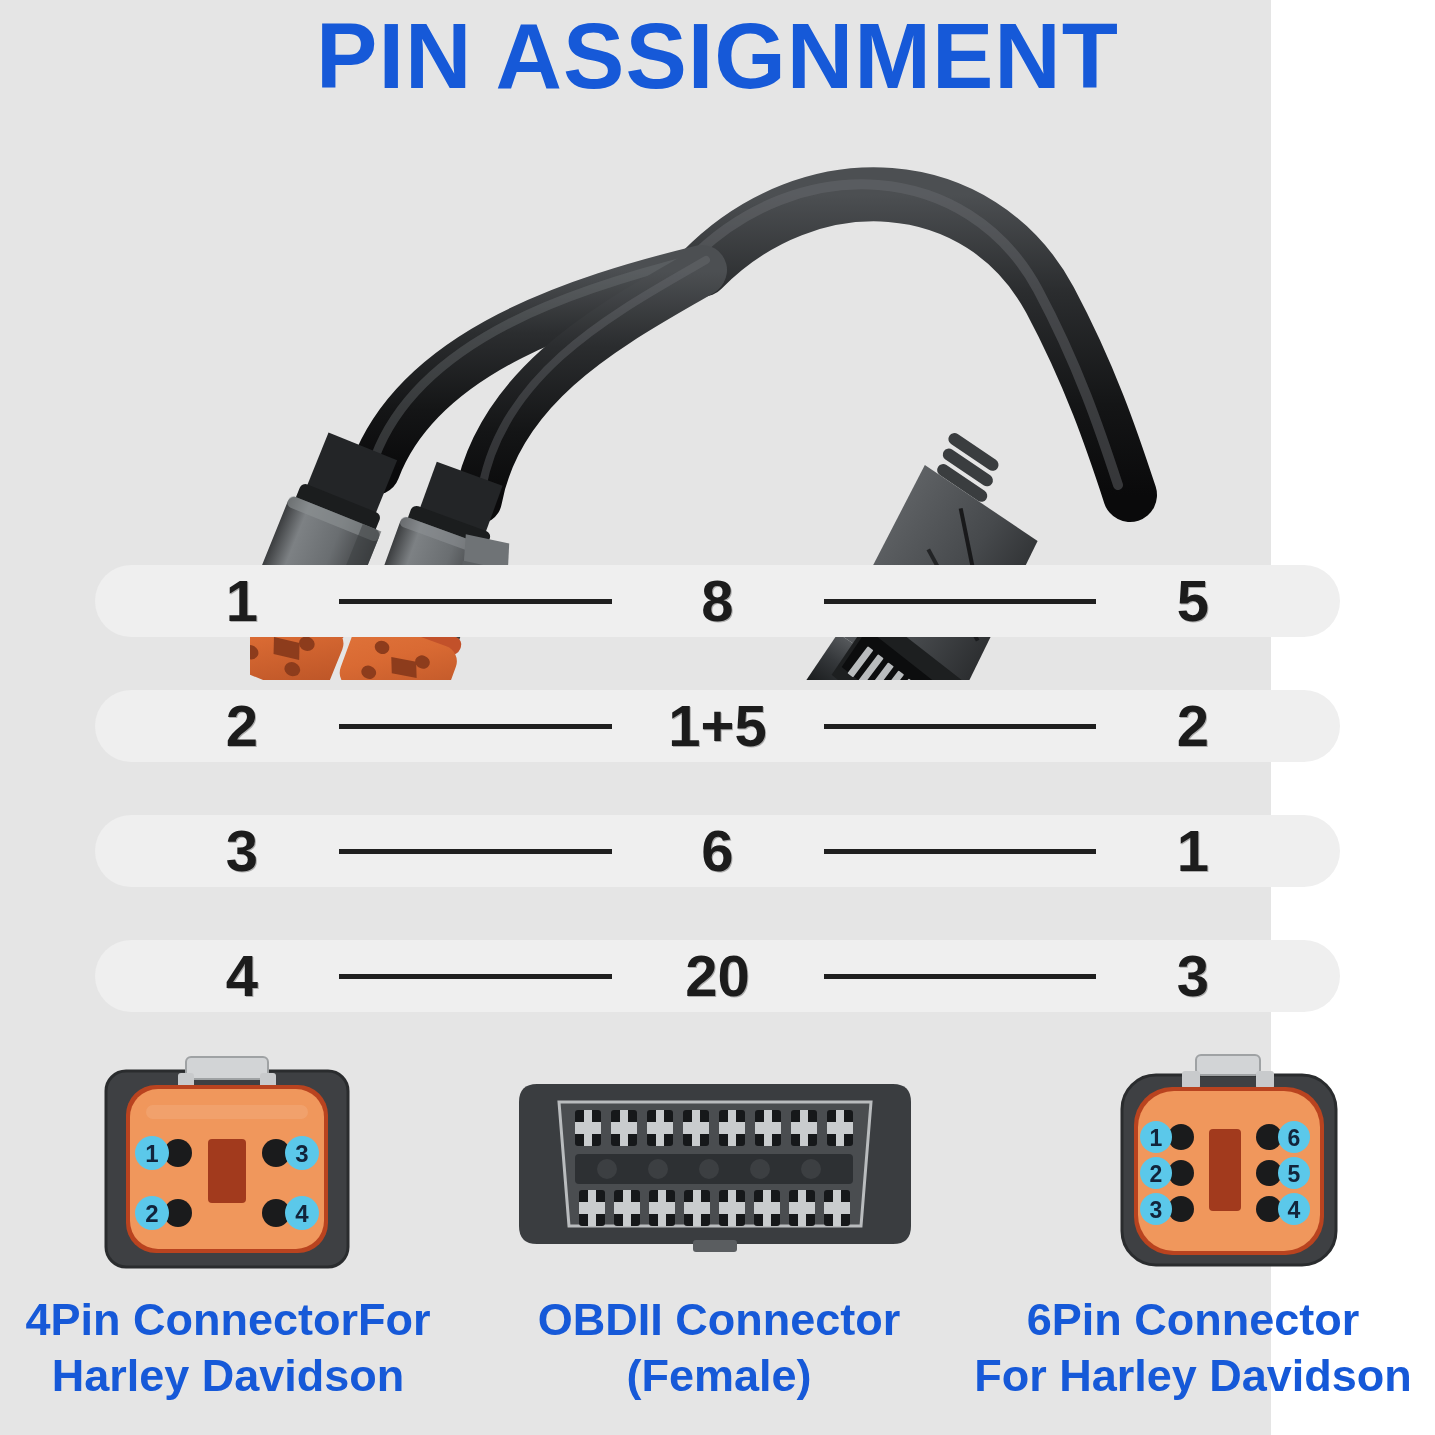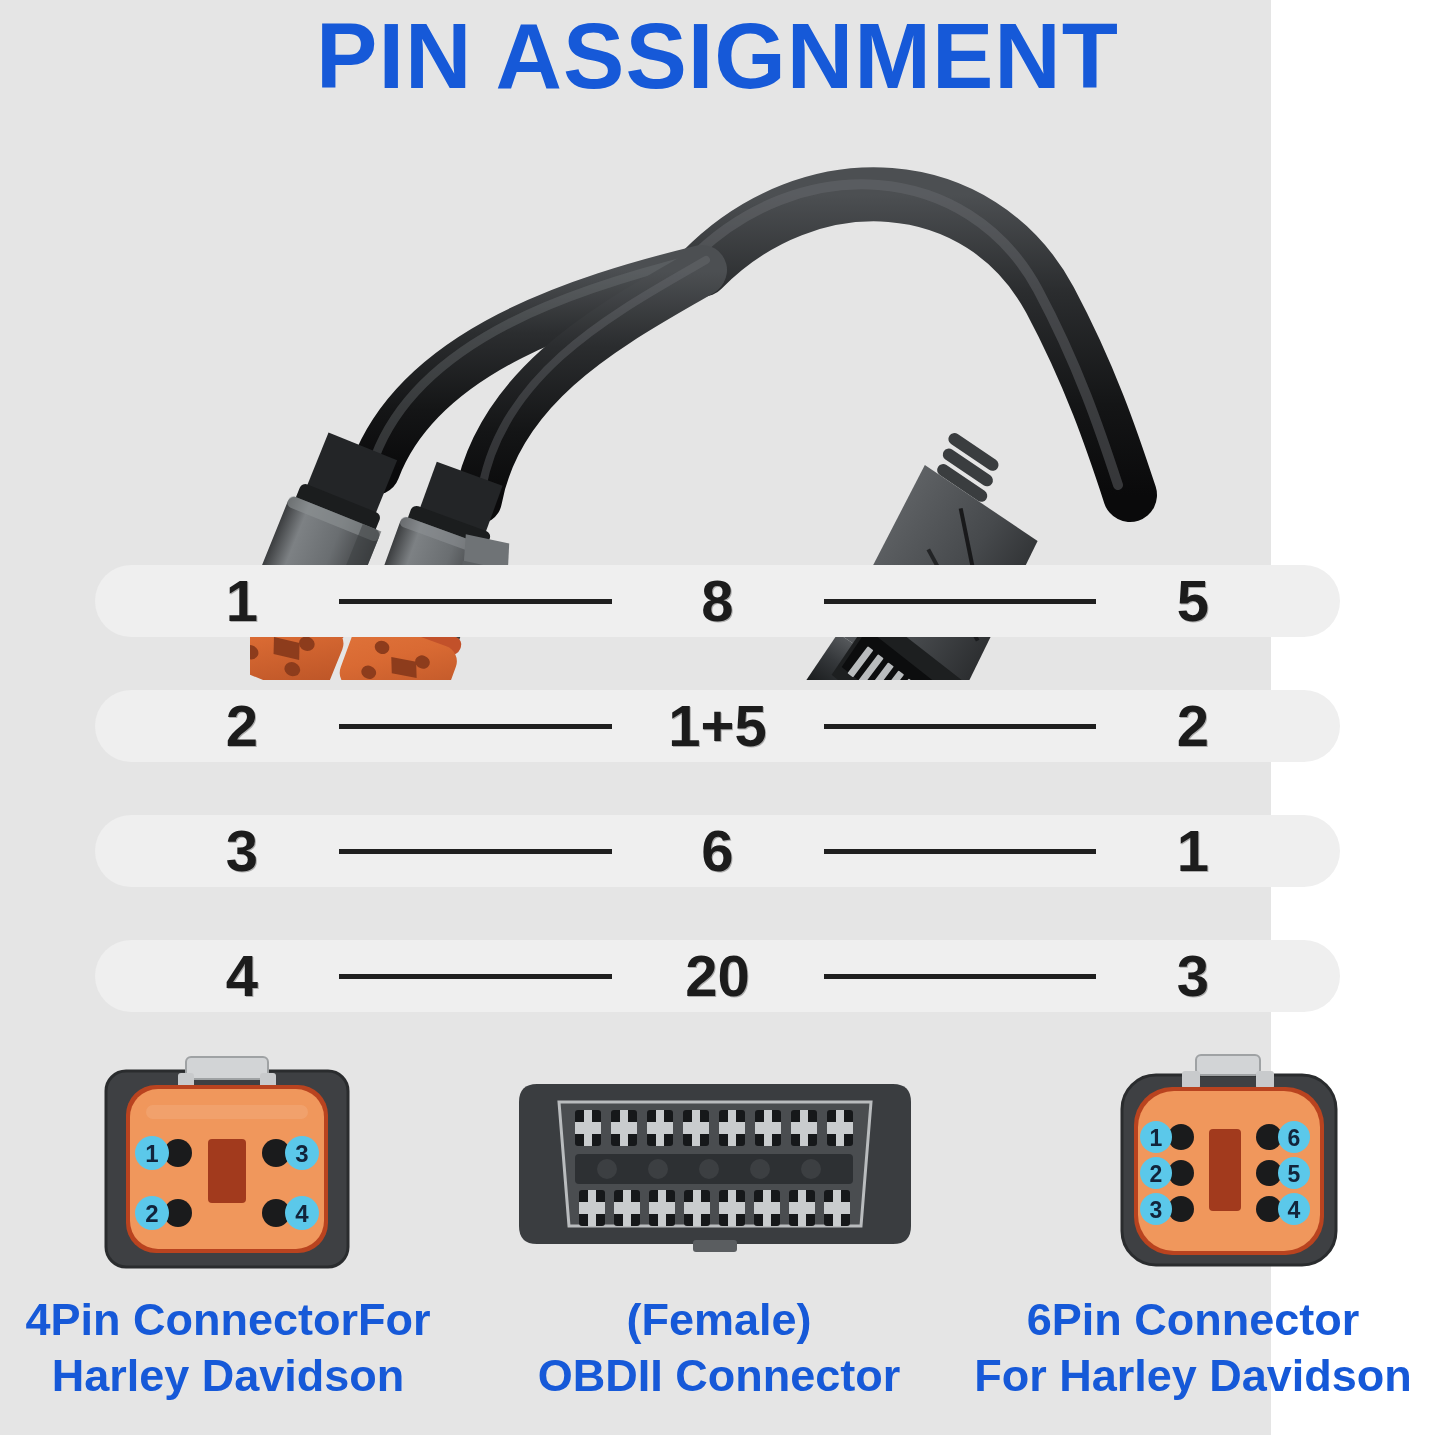--- a/index.html
+++ b/index.html
@@ -369,22 +369,22 @@
       </svg>
     </div>
   </div>
 
   <div class="captions">
     <div class="caption" id="cap-4pin">
       <span class="l">4Pin ConnectorFor</span>
       <span class="l">Harley Davidson</span>
     </div>
     <div class="caption" id="cap-obd">
+      <span class="l">OBDII Connector</span>
       <span class="l">(Female)</span>
-      <span class="l">OBDII Connector</span>
     </div>
     <div class="caption" id="cap-6pin">
       <span class="l">6Pin Connector</span>
       <span class="l">For Harley Davidson</span>
     </div>
   </div>
 
 </div>
 
 </body></html>

